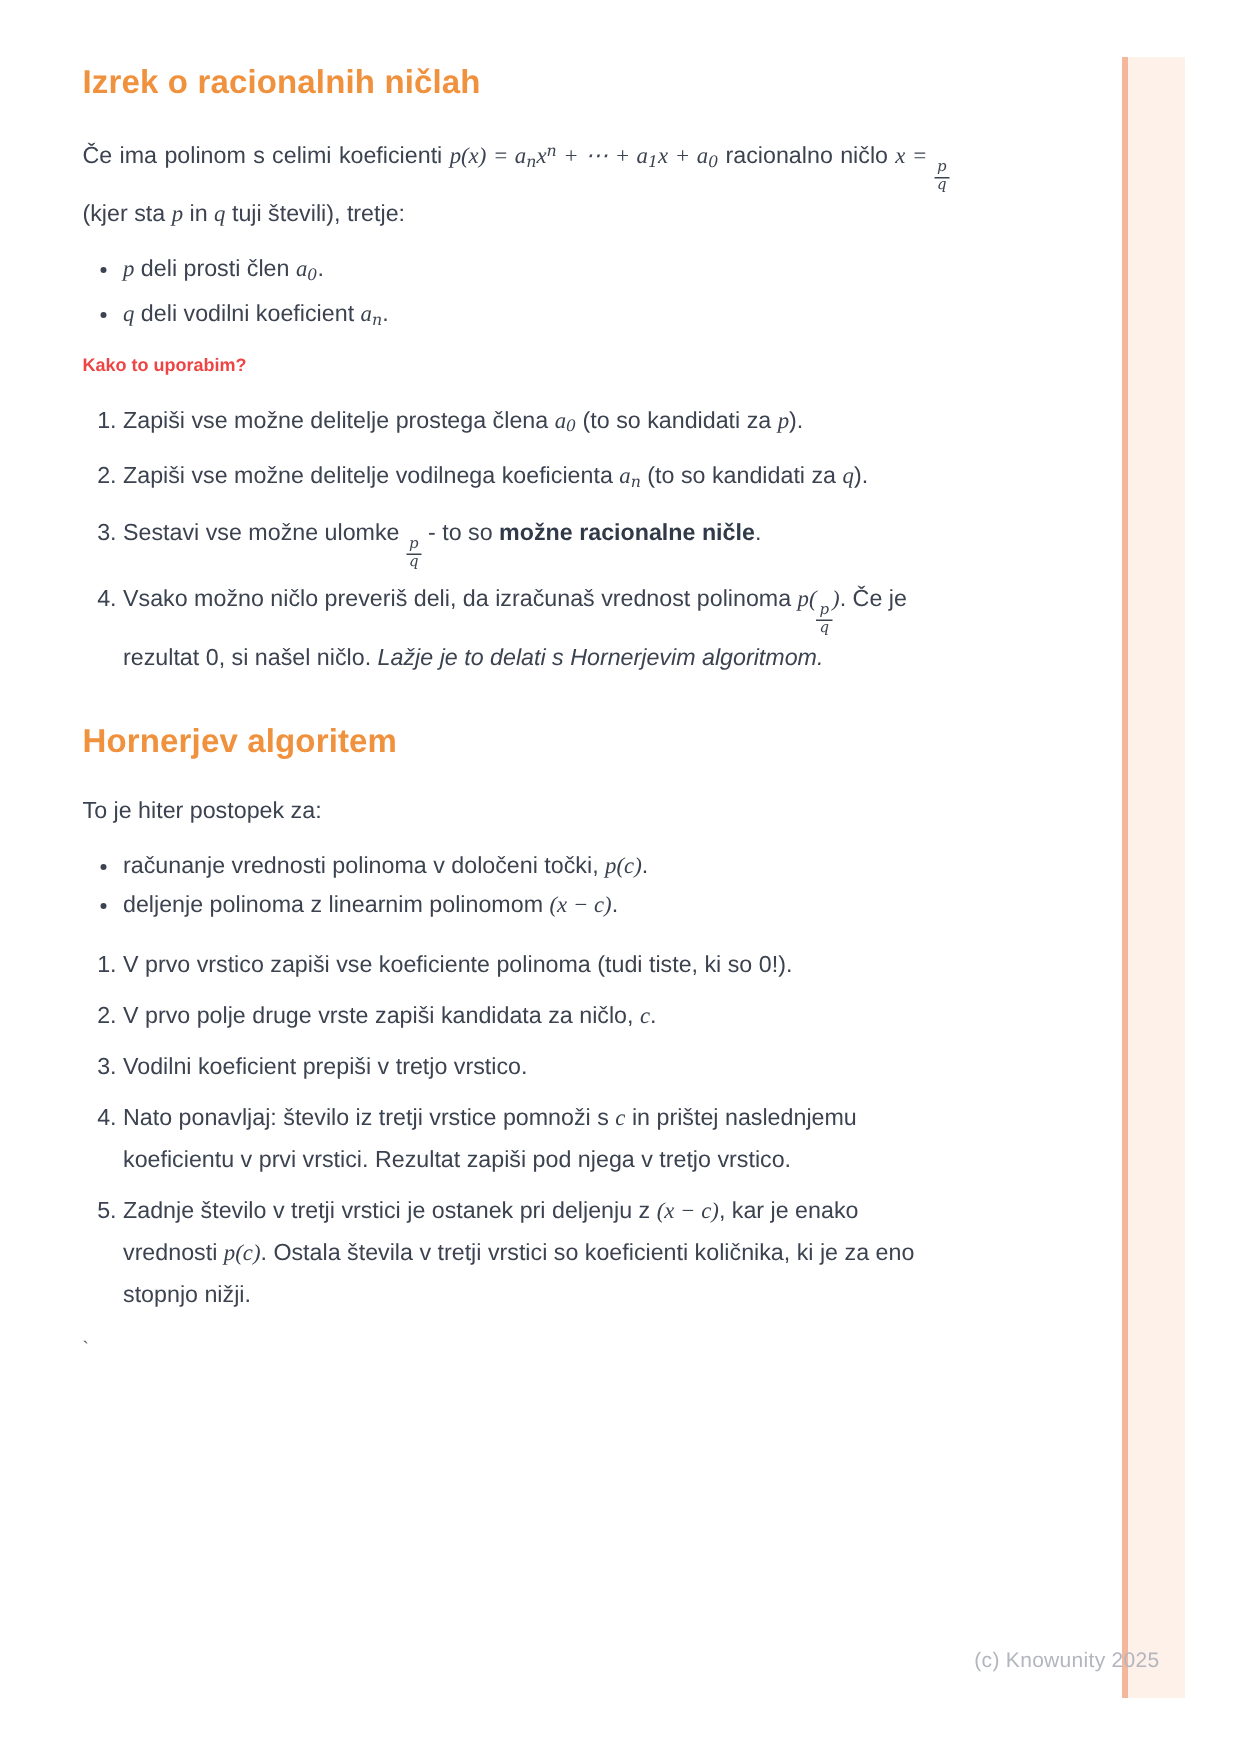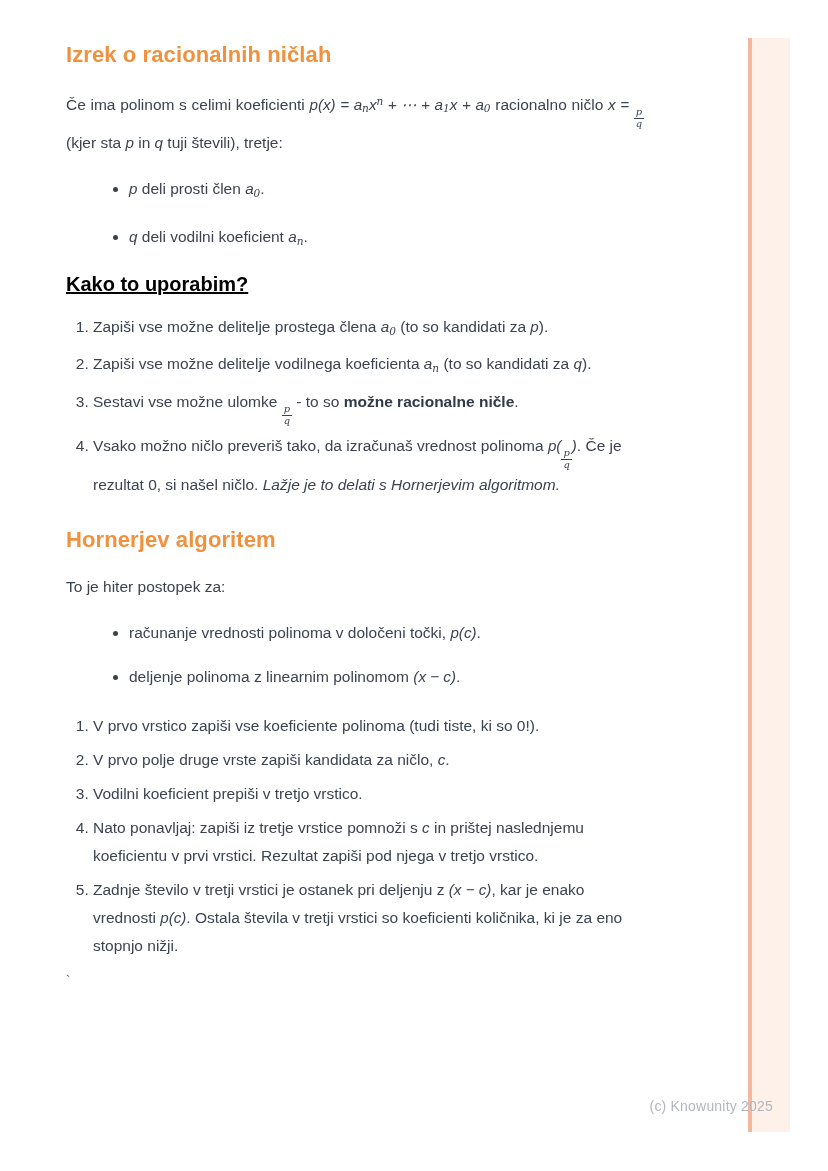--- a/index.html
+++ b/index.html
@@ -25,21 +25,21 @@
     top: 38px;
     right: 38px;
     width: 38px;
     height: 1094px;
     background: #fdf1ea;
     border-left: 4px solid #f2b79c;
     z-index: 0;
   }
   .content {
     position: absolute;
-    left: 66px;
+    left: 55px;
     top: 0;
     width: 578px;
     z-index: 1;
     color: #3c4350;
     font-size: 15.5px;
   }
   h1.sec-heading {
     color: #f0913e;
     font-size: 22px;
     line-height: 1.2;
@@ -53,43 +53,41 @@
     margin: 20px 0 0 0;
     line-height: 27px;
   }
   p.justified { text-align: justify; }
   ul.blist {
     margin: 14px 0 0 0;
     padding-left: 27px;
     list-style: disc;
   }
   ul.blist li {
-    line-height: 38px;
+    line-height: 20px;
     margin-bottom: 6px;
-    margin-left: 36px;
   }
   h3.subheading {
-    color: #000000;
-    font-size: 20px;
+    color: #ef4444;
+    font-size: 12px;
     font-weight: 700;
     margin: 12px 0 0 0;
     line-height: 1.25;
-    text-decoration: underline;
   }
   ol.steps {
     margin: 16px 0 0 0;
     padding-left: 27px;
   }
   ol.steps li {
     line-height: 28px;
     margin-bottom: 6px;
   }
   
   .math {
-    font-family: Liberation Sans, sans-serif;
+    font-family: Liberation Serif, serif;
     font-style: italic;
     font-size: 0.98em;
   }
   .sub {
     font-family: "DejaVu Serif", serif;
     font-style: italic;
     font-size: 0.68em;
     vertical-align: -0.25em;
   }
   .sup {
@@ -154,41 +152,41 @@
 
     <h3 class="subheading">Kako to uporabim?</h3>
 
     <ol class="steps">
       <li><span>Zapiši vse možne delitelje prostega člena </span><span class="math">a</span><span class="sub">0</span><span> (to so kandidati za </span><span class="math">p</span><span>).</span></li>
       <li><span>Zapiši vse možne delitelje vodilnega koeficienta </span><span class="math">a</span><span class="sub">n</span><span> (to so kandidati za </span><span class="math">q</span><span>).</span></li>
       <li><span>Sestavi vse možne ulomke </span><span class="frac">
             <span class="num">p</span>
             <span class="den">q</span>
           </span><span> - to so </span><strong>možne racionalne ničle</strong><span>.</span></li>
-      <li><span>Vsako možno ničlo preveriš tako, da izračunaš vrednost polinoma </span><span class="math">p(</span><span class="frac">
+      <li><span>Vsako možno ničlo preveriš deli, da izračunaš vrednost polinoma </span><span class="math">p(</span><span class="frac">
             <span class="num">p</span>
             <span class="den">q</span>
           </span><span class="math">)</span><span>. Če je rezultat 0, si našel ničlo. </span><em>Lažje je to delati s Hornerjevim algoritmom.</em></li>
     </ol>
 
     <h1 class="sec-heading second">Hornerjev algoritem</h1>
 
     <p class="para"><span>To je hiter postopek za:</span></p>
 
     <ul class="blist">
       <li><span>računanje vrednosti polinoma v določeni točki, </span><span class="math">p(c)</span><span>.</span></li>
       <li><span>deljenje polinoma z linearnim polinomom </span><span class="math">(x − c)</span><span>.</span></li>
     </ul>
 
 
     <ol class="steps">
       <li><span>V prvo vrstico zapiši vse koeficiente polinoma (tudi tiste, ki so 0!).</span></li>
       <li><span>V prvo polje druge vrste zapiši kandidata za ničlo, </span><span class="math">c</span><span>.</span></li>
       <li><span>Vodilni koeficient prepiši v tretjo vrstico.</span></li>
-      <li><span>Nato ponavljaj: zapiši iz tretje vrstice pomnoži s </span><span class="math">c</span><span> in prištej naslednjemu koeficientu v prvi vrstici. Rezultat zapiši pod njega v tretjo vrstico.</span></li>
+      <li><span>Nato ponavljaj: število iz tretji vrstice pomnoži s </span><span class="math">c</span><span> in prištej naslednjemu koeficientu v prvi vrstici. Rezultat zapiši pod njega v tretjo vrstico.</span></li>
       <li><span>Zadnje število v tretji vrstici je ostanek pri deljenju z </span><span class="math">(x − c)</span><span>, kar je enako vrednosti </span><span class="math">p(c)</span><span>. Ostala števila v tretji vrstici so koeficienti količnika, ki je za eno stopnjo nižji.</span></li>
     </ol>
 
     <div class="stray">`</div>
 
   </div>
 
   <div class="footer">(c) Knowunity 2025</div>
 
 </div>

